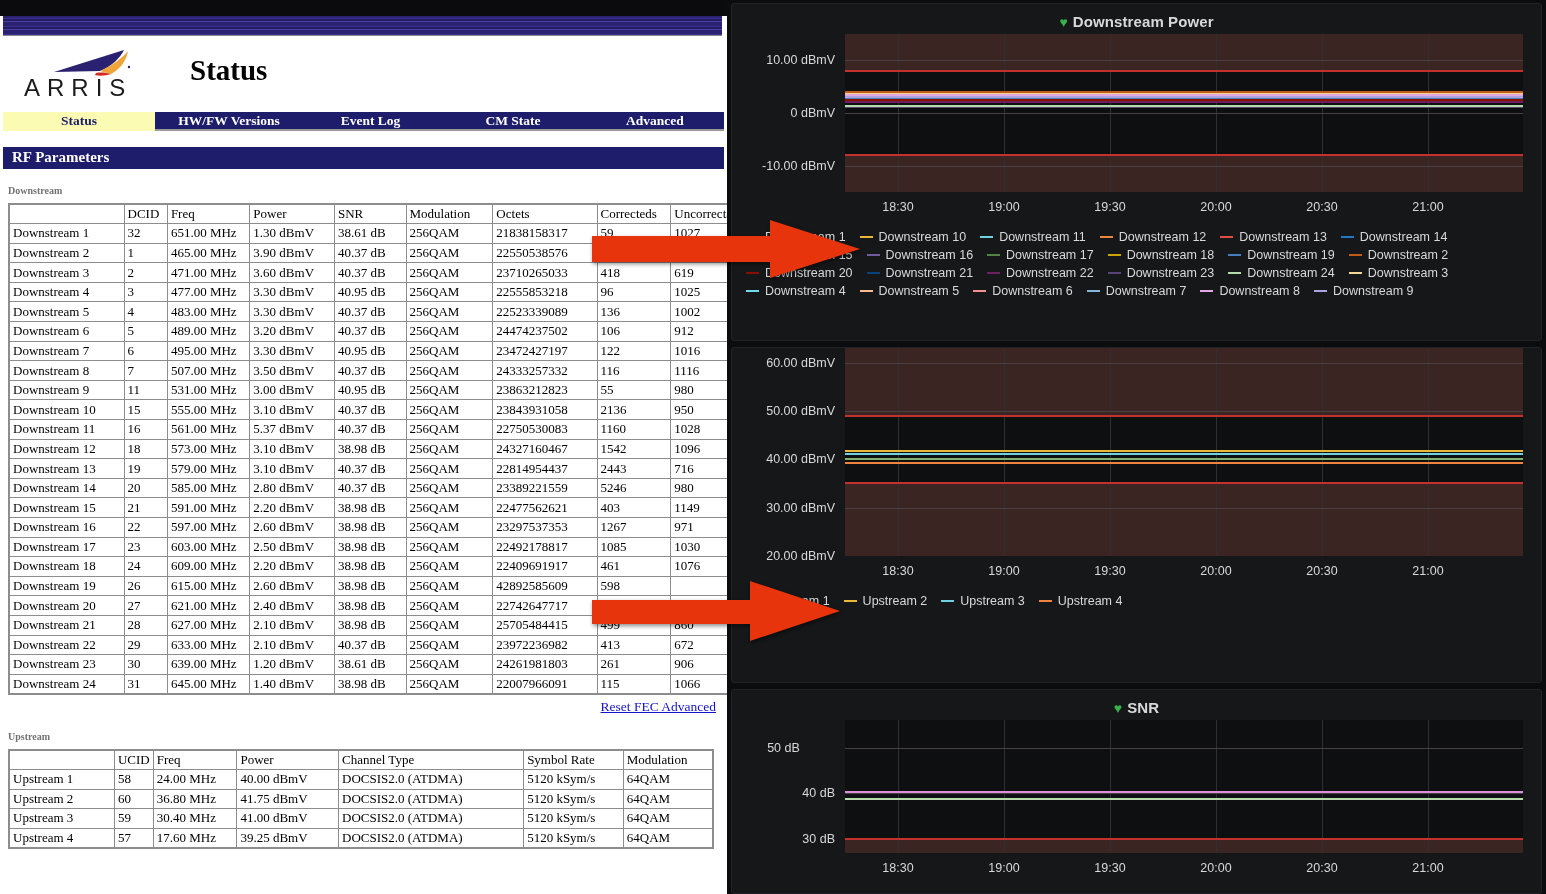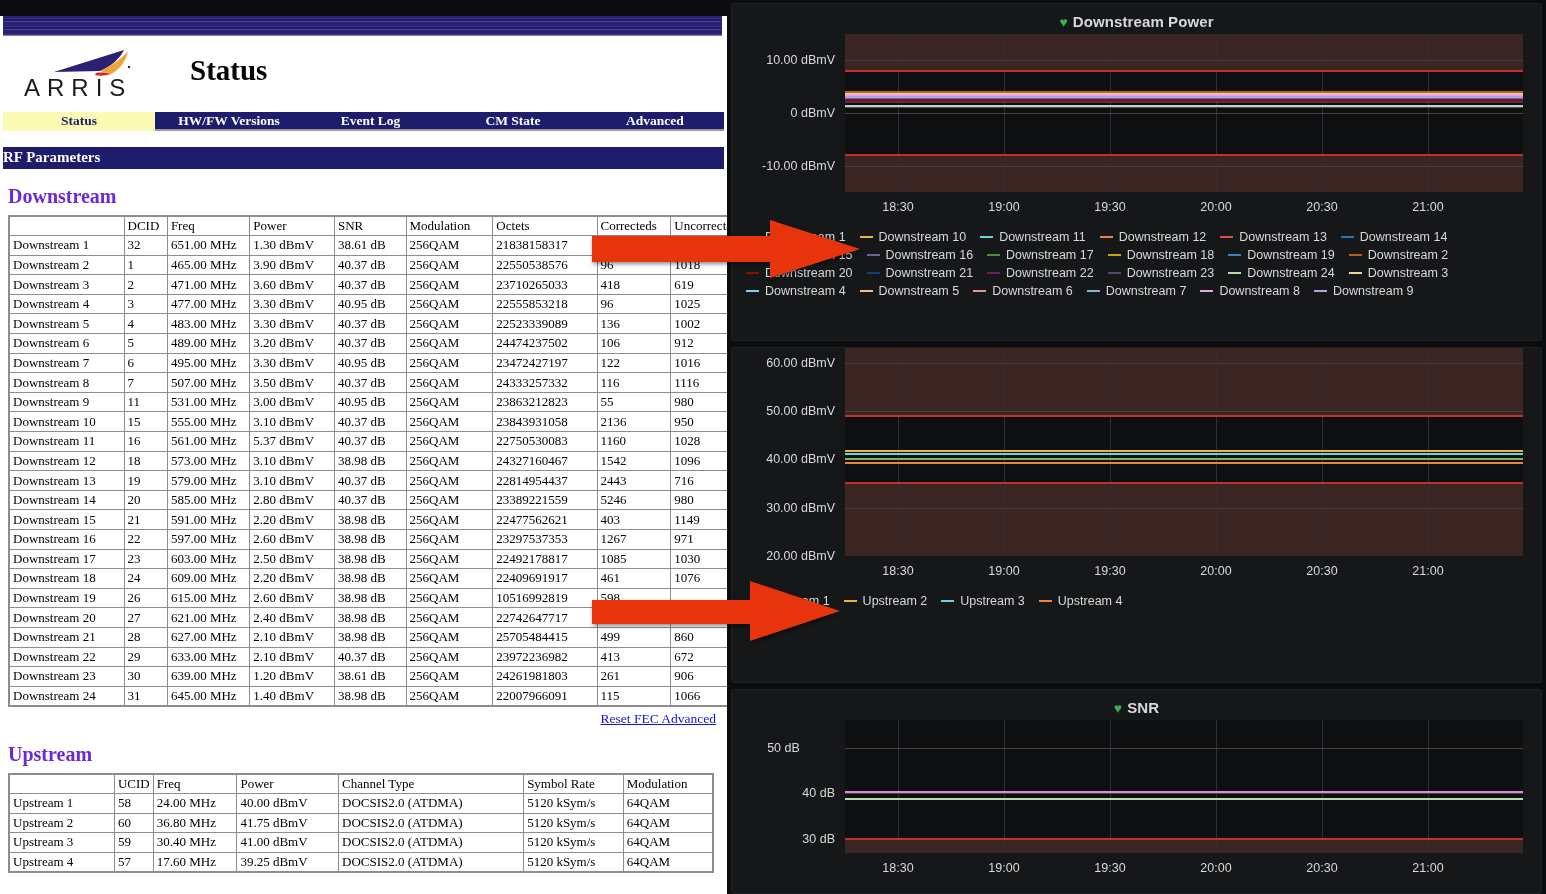--- a/index.html
+++ b/index.html
@@ -53,24 +53,25 @@
   .tab.t0 { width:152px; }
   .tab.t1 { width:148px; }
   .tab.t2 { width:135px; }
   .tab.t3 { width:150px; }
   .tab.t4 { width:134px; }
   .tab.active { background:#fbfbb4; color:#1d1d6b; }
 
   #section-banner {
     margin:16px 3px 16px 3px; height:22px; background:#1d1d6b;
     color:#fff; font-weight:bold; font-size:15px; line-height:21px;
+    padding-left:9px;
     font-family:"Liberation Serif", serif;
   }
   .sec-label {
-    margin:16px 0 7px 8px; font-weight:bold; font-size:20px; color:#6d28d9;
+    margin:16px 0 7px 8px; font-weight:bold; font-size:10px; color:#737373;
     font-family:"Liberation Serif", serif;
   }
   table.rf {
     border-collapse:collapse; margin-left:8px;
     border:2px solid #8d8d8d;
     background:#fff;
     font-size:13px;
     font-family:"Liberation Serif", serif;
   }
   table.rf td, table.rf th {
@@ -418,21 +419,21 @@
           <td>461</td>
           <td>1076</td>
         </tr>
         <tr>
           <td>Downstream 19</td>
           <td>26</td>
           <td>615.00 MHz</td>
           <td>2.60 dBmV</td>
           <td>38.98 dB</td>
           <td>256QAM</td>
-          <td>10516992819</td>
+          <td>42892585609</td>
           <td>598</td>
           <td></td>
         </tr>
         <tr>
           <td>Downstream 20</td>
           <td>27</td>
           <td>621.00 MHz</td>
           <td>2.40 dBmV</td>
           <td>38.98 dB</td>
           <td>256QAM</td>

